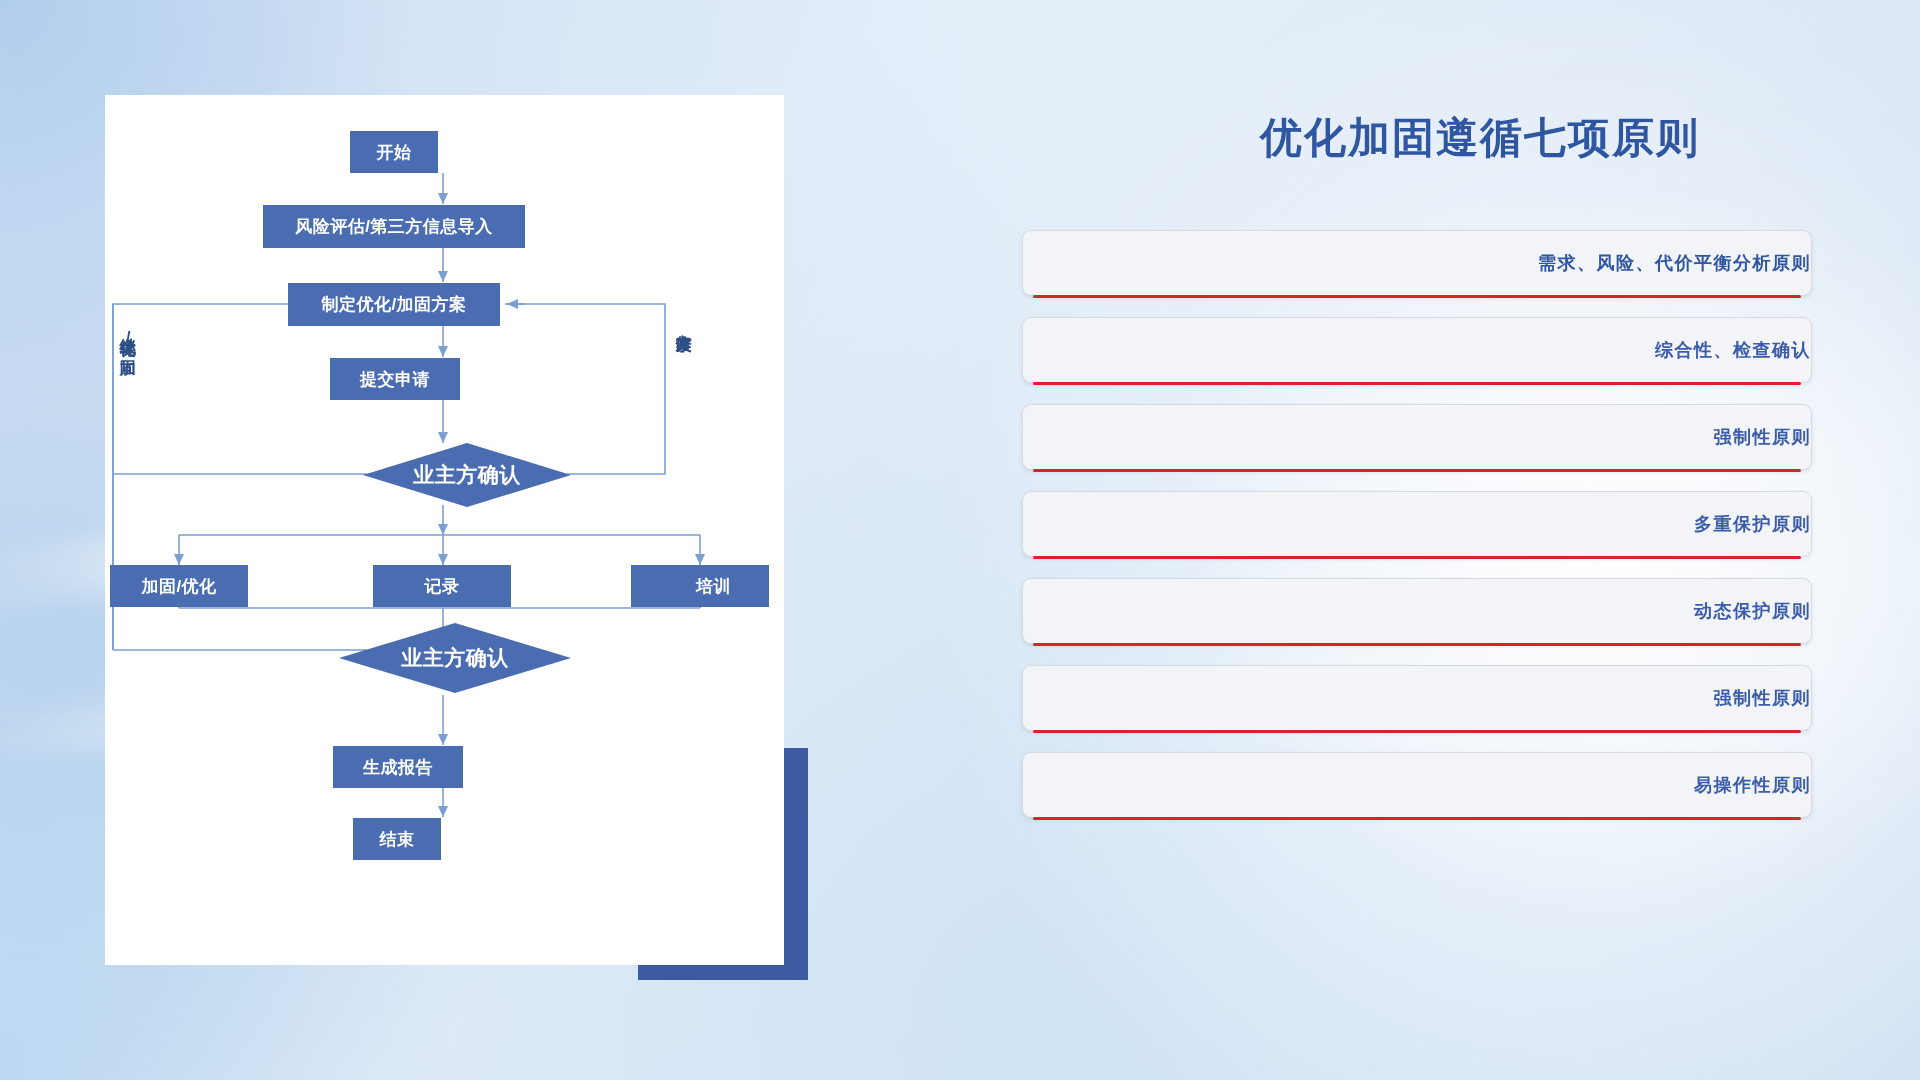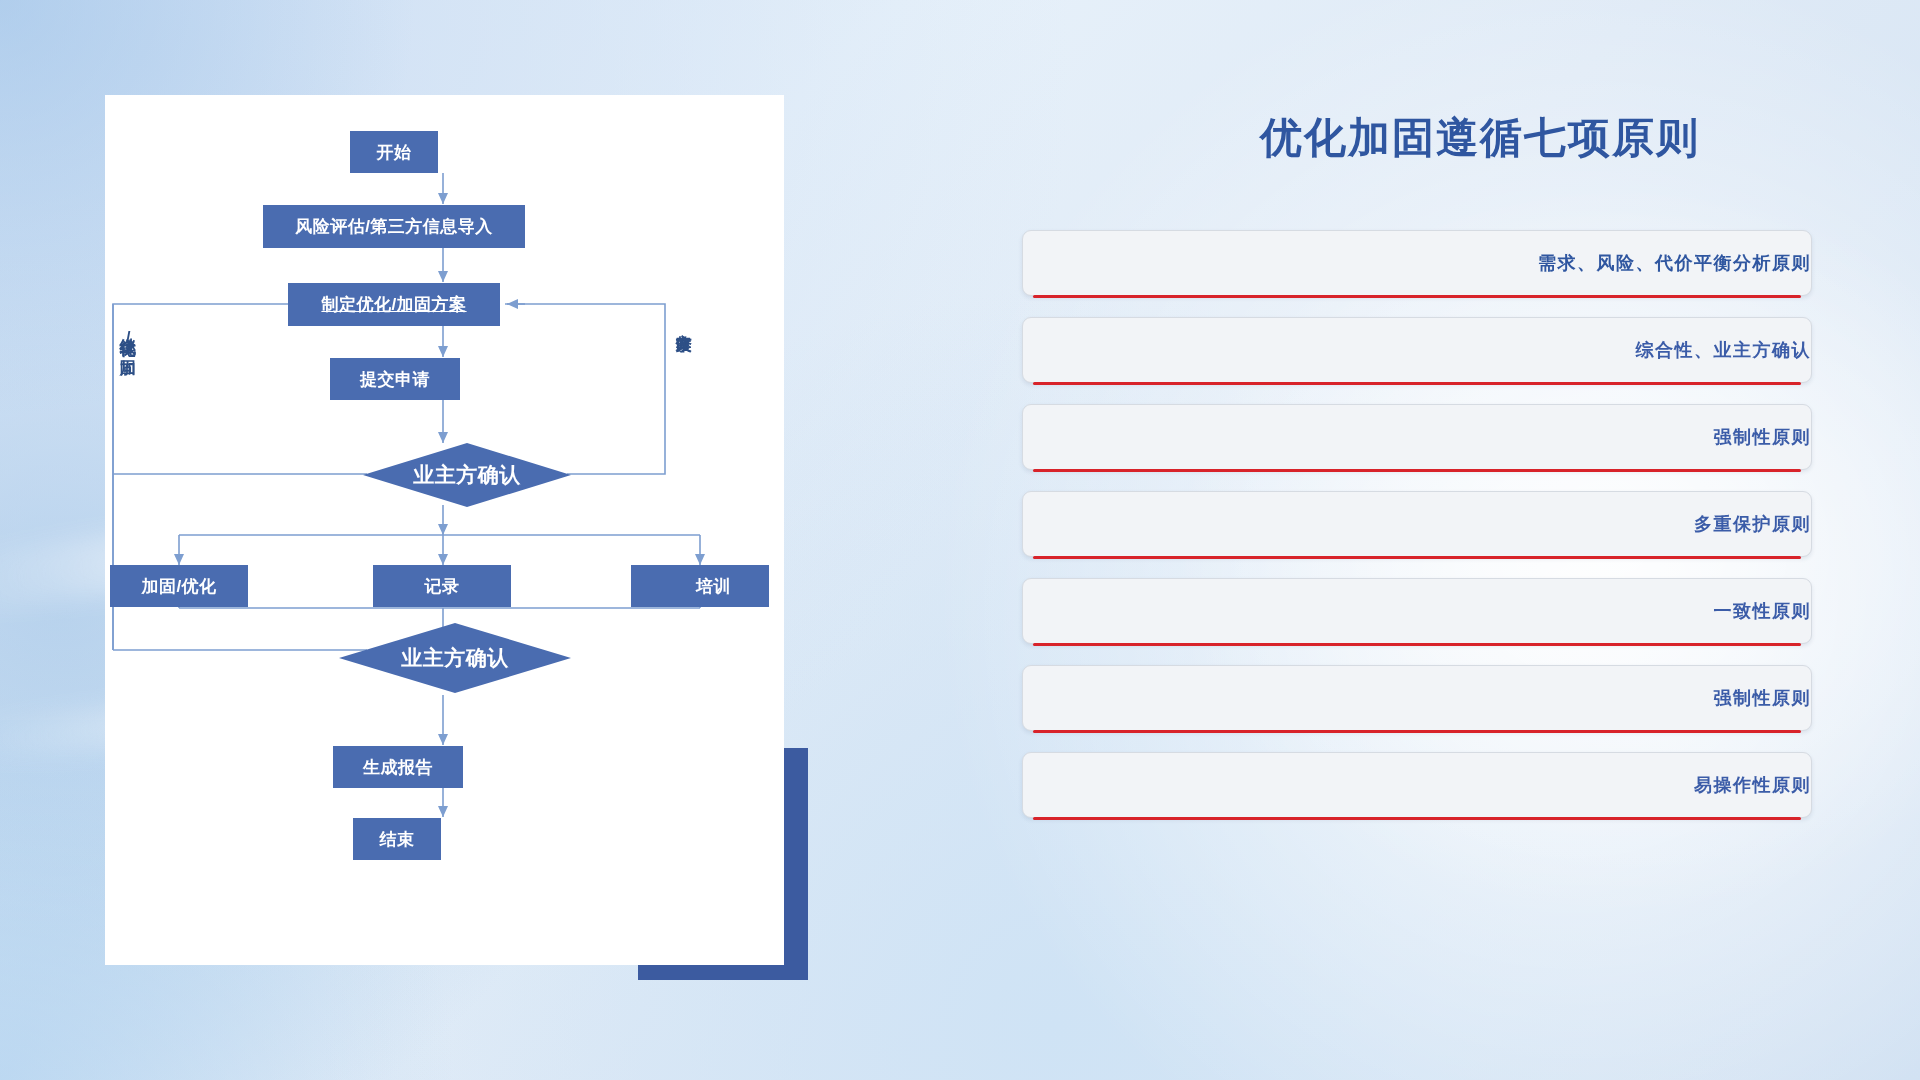--- a/index.html
+++ b/index.html
@@ -222,21 +222,21 @@
     </svg>
 
     <div class="node" style="left:245px; top:36px; width:88px; height:42px;">
       <span>开始</span>
     </div>
 
     <div class="node" style="left:158px; top:110px; width:262px; height:43px;">
       <span>风险评估/第三方信息导入</span>
     </div>
 
-    <div class="node" style="left:183px; top:188px; width:212px; height:43px;text-decoration:underline;">
+    <div class="node" style="left:183px; top:188px; width:212px; height:43px;">
       <span>制定优化/加固方案</span>
     </div>
 
     <div class="node" style="left:225px; top:263px; width:130px; height:42px;">
       <span>提交申请</span>
     </div>
 
     <div class="diamond-wrap" style="left:258px; top:348px; width:208px; height:64px;">
       <svg width="208" height="64">
         <polygon points="104,0 208,32 104,64 0,32" fill="#4a6cb0"></polygon>
@@ -276,30 +276,30 @@
     <div class="vlabel" style="left:570px; top:225px; height:120px;">方案修改</div>
   </div>
 
   <div class="right-title">优化加固遵循七项原则</div>
 
   <div class="bars">
     <div class="bar">
       <span>需求、风险、代价平衡分析原则</span>
     </div>
     <div class="bar accent-blue">
-      <span>综合性、业主方确认</span>
+      <span>综合性、检查确认</span>
     </div>
     <div class="bar accent-blue">
       <span>强制性原则</span>
     </div>
     <div class="bar accent-blue">
       <span>多重保护原则</span>
     </div>
     <div class="bar accent-blue">
-      <span>一致性原则</span>
+      <span>动态保护原则</span>
     </div>
     <div class="bar accent-blue">
       <span>强制性原则</span>
     </div>
     <div class="bar accent-blue">
       <span>易操作性原则</span>
     </div>
   </div>
 
 </div>

